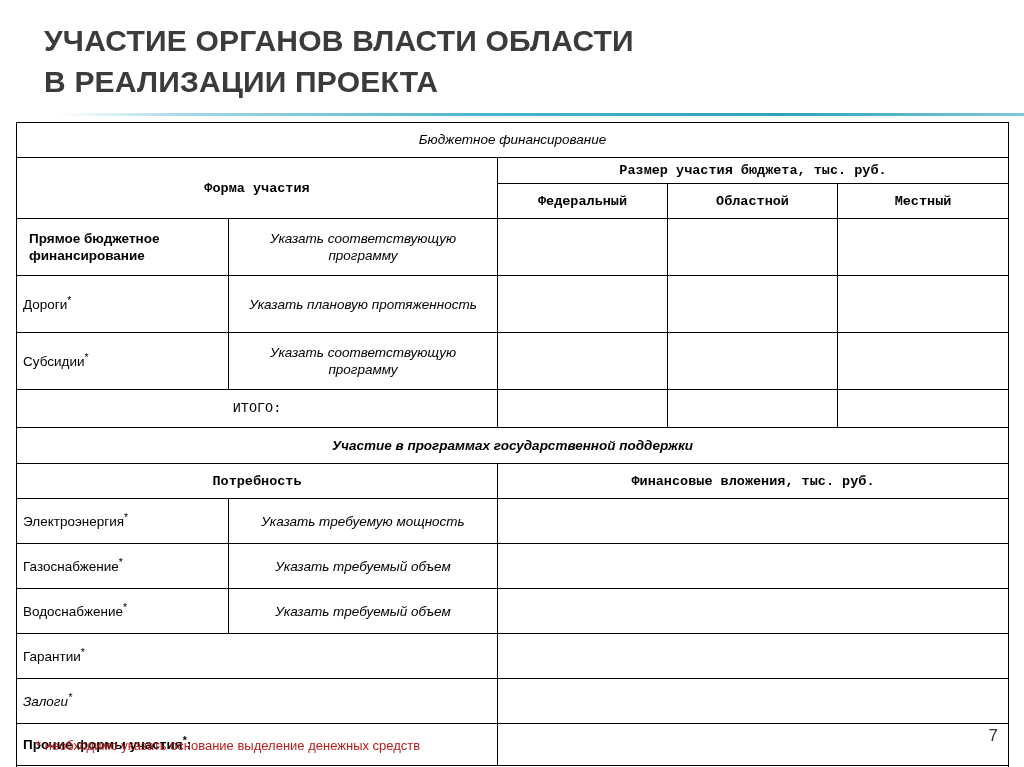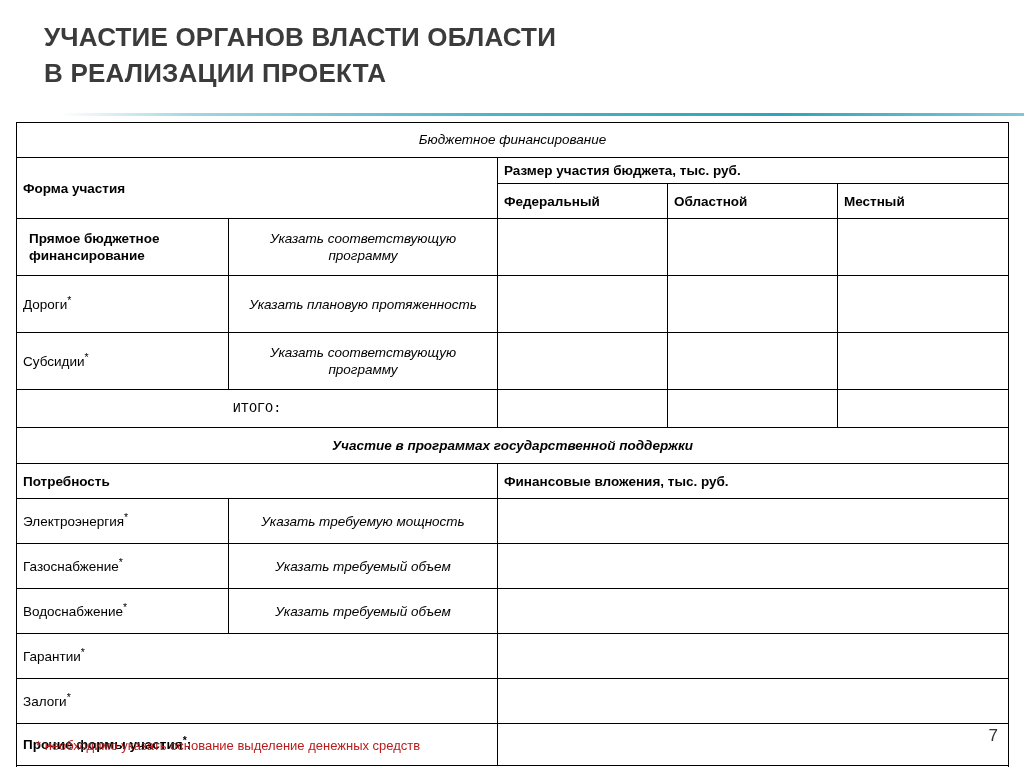--- a/index.html
+++ b/index.html
@@ -15,21 +15,21 @@
     position: relative;
     overflow: hidden;
   }
 
   
   #slide-title {
     position: absolute;
     left: 44px;
     top: 20px;
     width: 960px;
-    font-size: 26px;
+    font-size: 30px;
     font-weight: bold;
     line-height: 1.38;
     letter-spacing: 0.2px;
     color: #3b3b3b;
     white-space: pre-line;
   }
 
   #title-rule {
     position: absolute;
     left: 60px;
@@ -51,21 +51,21 @@
   }
   #main-table td {
     border: 1.6px solid #000000;
     padding: 4px 6px;
     vertical-align: middle;
     line-height: 1.28;
   }
 
   .c-title      { text-align: center; font-style: italic; font-weight: normal; }
   .c-title-bi   { text-align: center; font-style: italic; font-weight: bold; }
-  .c-hdr        { text-align: left; font-weight: bold; }
+  .c-hdr        { text-align: center; font-weight: bold; font-family: Liberation Mono, monospace; }
   .c-label      { text-align: left;  font-weight: normal; }
   .c-label-b    { text-align: left;  font-weight: bold; }
   .c-hint       { text-align: center; font-style: italic; font-weight: normal; }
   .c-total      { text-align: center; font-weight: normal; font-family: Liberation Mono, monospace; }
   .c-blank      { }
 
   .ast {
     font-size: 0.78em;
     vertical-align: super;
     line-height: 0;
@@ -183,21 +183,21 @@
       <td class="c-hint">Указать требуемый объем</td>
       <td class="c-blank" colspan="3"></td>
     </tr>
 
     <tr>
       <td class="c-label" colspan="2" style="height:36px;"><span>Гарантии</span><span class="ast">*</span></td>
       <td class="c-blank" colspan="3"></td>
     </tr>
 
     <tr>
-      <td class="c-label" colspan="2" style="height:36px;"><span>Залоги</span><span class="ast">*</span></td>
+      <td class="c-label" colspan="2" style="height:36px;font-style:italic;"><span>Залоги</span><span class="ast">*</span></td>
       <td class="c-blank" colspan="3"></td>
     </tr>
 
     <tr>
       <td class="c-label-b" colspan="2" style="height:33px;"><span>Прочие формы участия</span><span class="ast">*</span><span>:</span></td>
       <td class="c-blank" colspan="3"></td>
     </tr>
 
     <tr>
       <td class="note-cell" colspan="5" style="height:50px;"></td>

